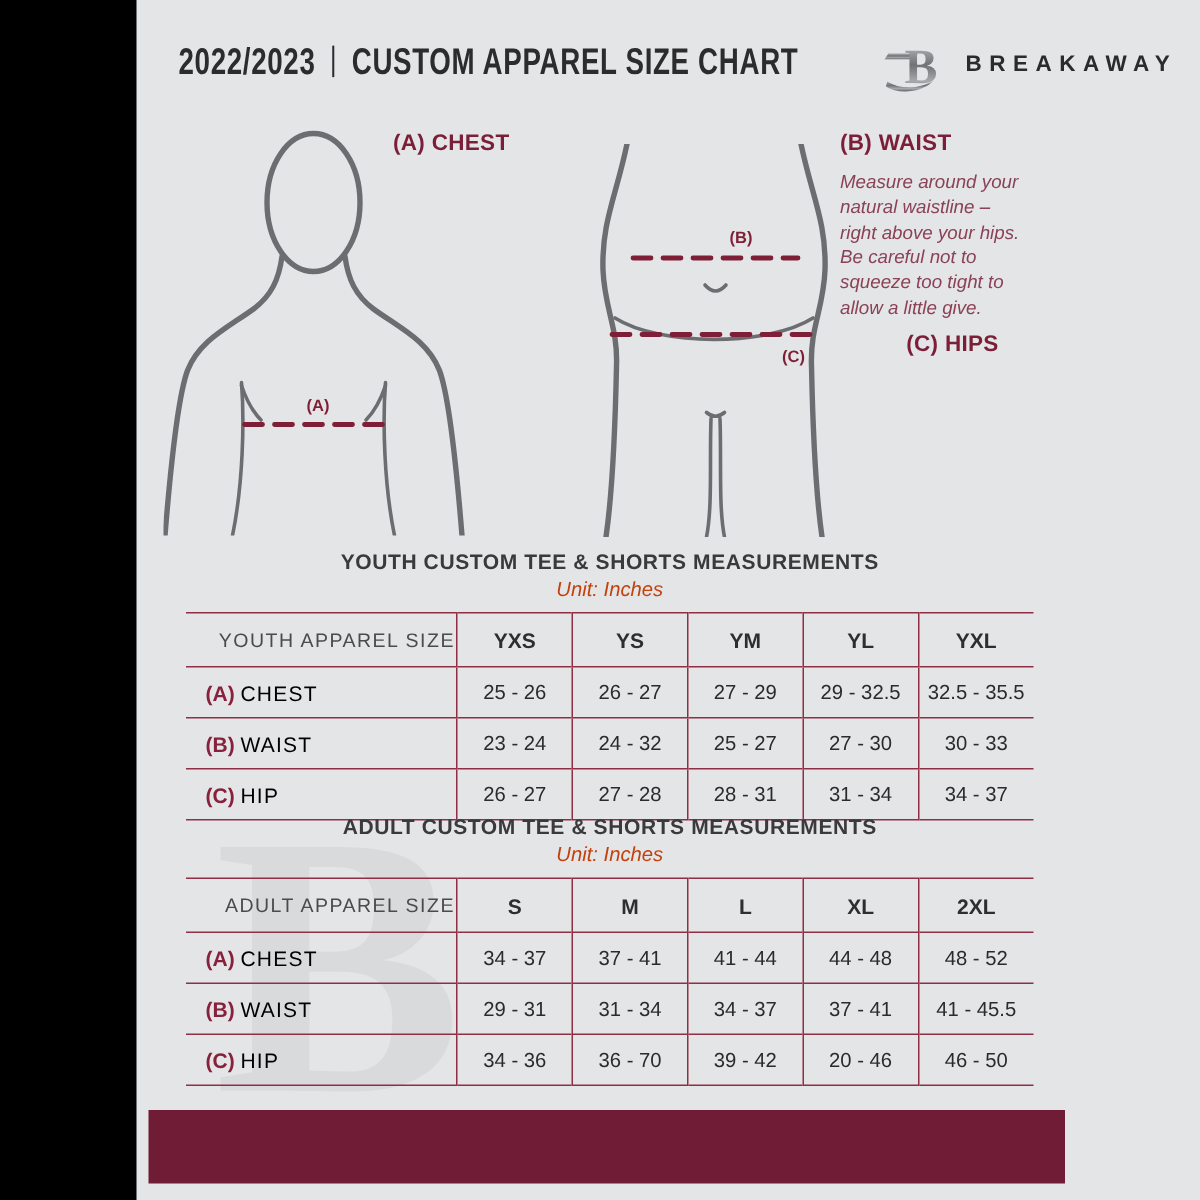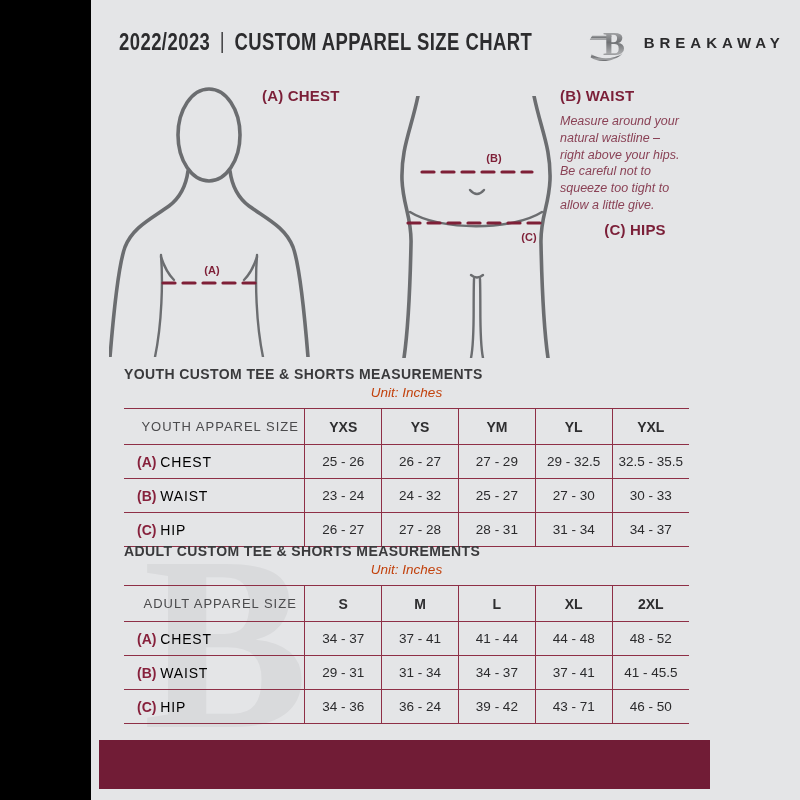--- a/index.html
+++ b/index.html
@@ -31,32 +31,32 @@
              line-height:1.34;white-space:pre-line;}
   .pos-a{left:171px;top:2px;width:142px;}
   .pos-b{left:469px;top:2px;width:148px;}
   .pos-c{left:469px;top:136px;width:150px;text-align:center;}
 
   
   .watermark{position:absolute;left:52px;top:520px;font-family:"Liberation Serif",serif;
              font-weight:700;font-size:248px;line-height:1;color:#D9DADC;user-select:none;}
 
   
-  .sec-title{position:absolute;left:33px;width:565px;font-size:14px;
+  .sec-title{position:absolute;left:33px;width:565px;text-align:center;font-size:14px;
              font-weight:700;color:#3A3A3C;letter-spacing:0.4px;}
   .sec-unit{position:absolute;left:33px;width:565px;text-align:center;font-size:13.5px;
             font-style:italic;color:#c2410c;}
   .size-table{position:absolute;left:33px;width:565px;border-collapse:collapse;table-layout:fixed;}
   .size-table tr{border-bottom:1.7px solid #8E2F46;}
   .size-table tr.head-row{border-top:1.7px solid #8E2F46;}
   .size-table th+th,.size-table td+td{border-left:1.7px solid #8E2F46;}
   .size-table th{height:33px;font-weight:700;font-size:14px;color:#2E2E30;text-align:center;}
   .size-table td{height:31px;}
   .size-table th.size-label{font-weight:400;font-size:13px;color:#4B4B4D;letter-spacing:1px;
-                            text-align:center;padding-left:13px;}
+                            text-align:right;padding-left:13px;}
   .row-label{text-align:left;padding-left:13px;font-size:14px;white-space:nowrap;}
   .row-label .pfx{font-weight:700;color:#87213C;}
   .row-label .nm{color:#000000;letter-spacing:0.8px;}
   .val{font-size:13.5px;color:#2B2B2D;text-align:center;}
 
   
   .footer-bar{position:absolute;left:8px;top:740px;width:611px;height:49px;background:#711C36;}
 </style>
 </head>
 <body>
@@ -214,23 +214,23 @@
         <td class="row-label"><span class="pfx">(B)</span> <span class="nm">WAIST</span></td>
         <td class="val">29 - 31</td>
         <td class="val">31 - 34</td>
         <td class="val">34 - 37</td>
         <td class="val">37 - 41</td>
         <td class="val">41 - 45.5</td>
       </tr>
       <tr>
         <td class="row-label"><span class="pfx">(C)</span> <span class="nm">HIP</span></td>
         <td class="val">34 - 36</td>
-        <td class="val">36 - 24</td>
+        <td class="val">36 - 70</td>
         <td class="val">39 - 42</td>
-        <td class="val">43 - 71</td>
+        <td class="val">20 - 46</td>
         <td class="val">46 - 50</td>
       </tr>
     </tbody>
       </table>
 
     <div class="footer-bar"></div>
   </div>
 </div>
 
 </body></html>

